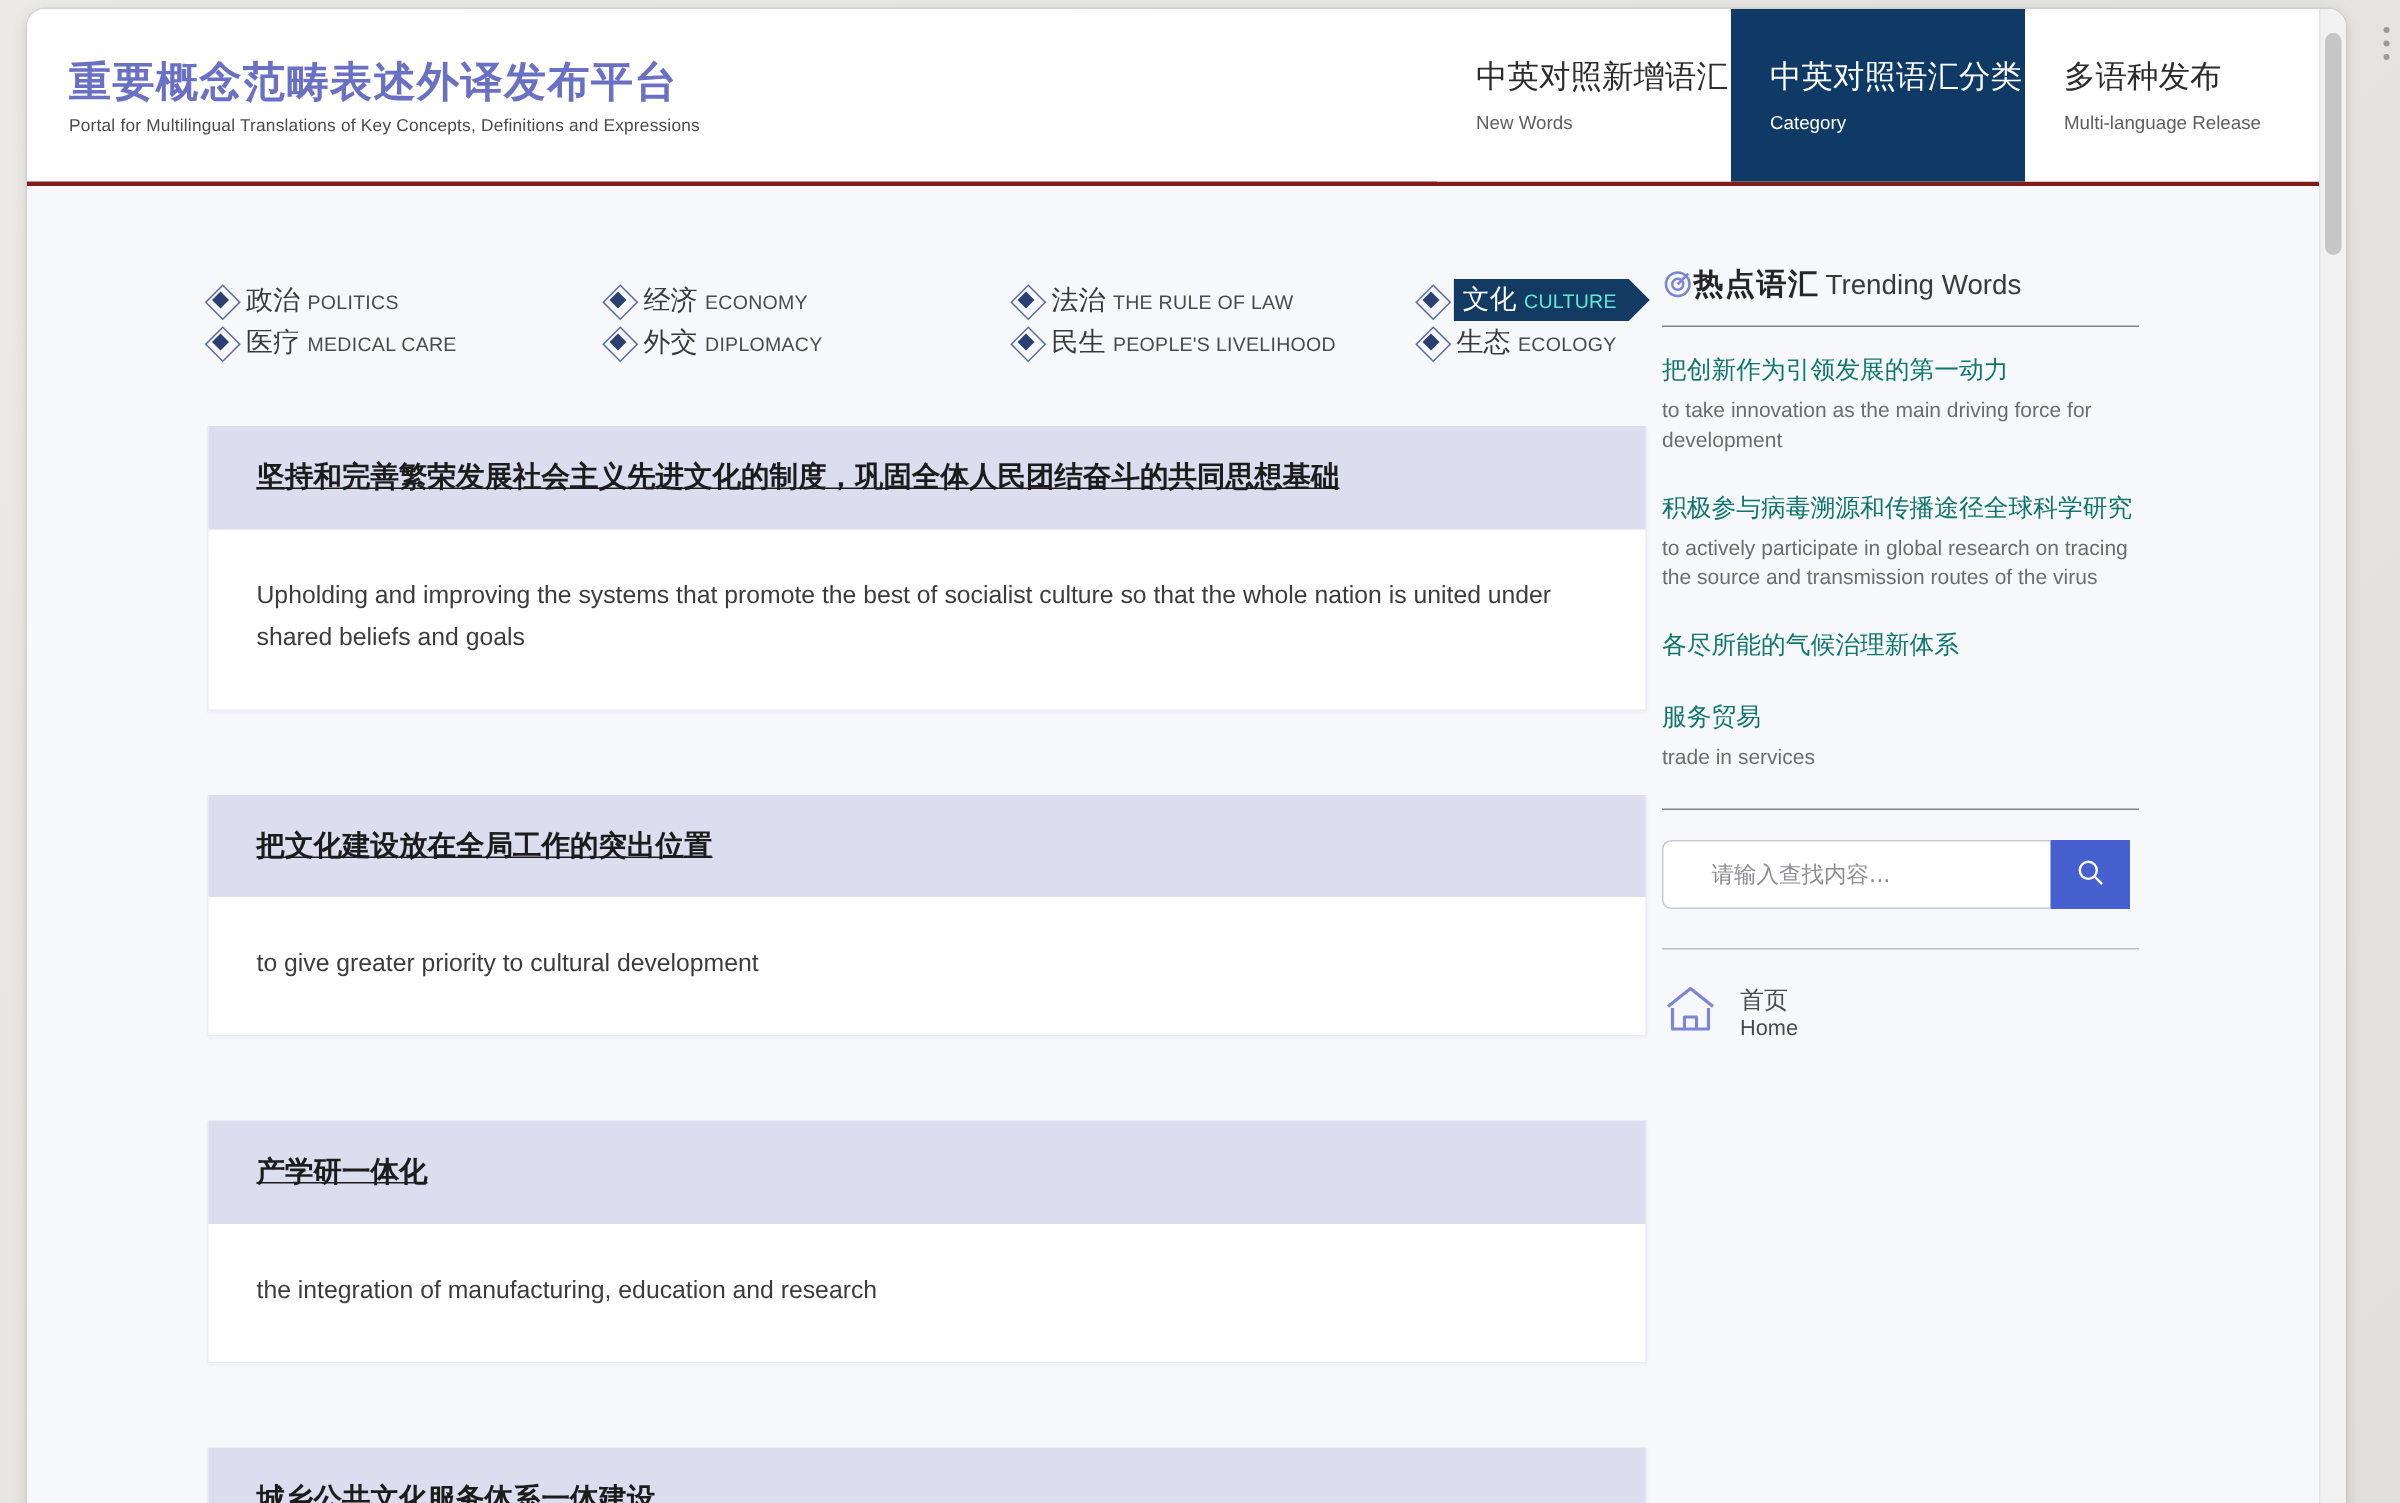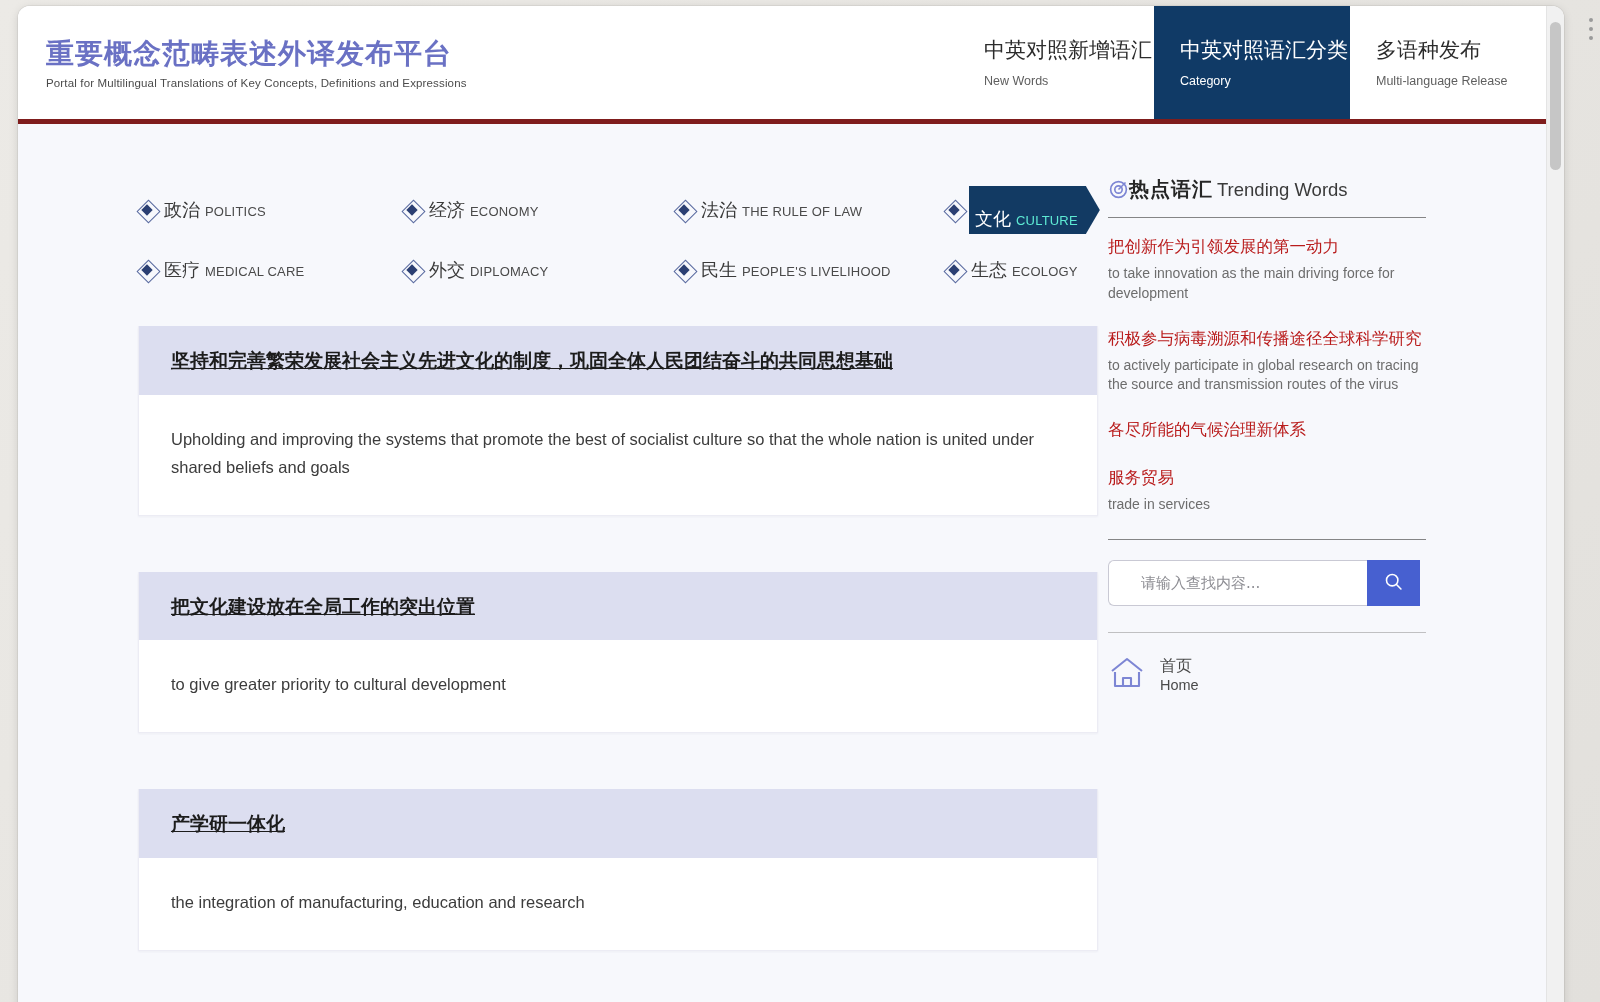--- a/index.html
+++ b/index.html
@@ -76,21 +76,21 @@
     border-radius: 50%;
     background: #9a9a9a;
     margin-bottom: 5px;
   }
 
   
   .site-header {
     position: relative;
     height: 118px;
     background: #ffffff;
-    border-bottom: 5px solid #7f1d1d;
+    border-bottom: 3px solid #7f1d1d;
     display: flex;
     align-items: stretch;
   }
   .brand {
     padding-left: 28px;
     display: flex;
     flex-direction: column;
     justify-content: center;
     width: 700px;
   }
@@ -154,21 +154,20 @@
   .side-col {
     width: 438px;
     padding-top: 52px;
     padding-left: 0px;
   }
 
   
   .cats {
     display: grid;
     grid-template-columns: 265px 272px 270px auto;
-    row-gap: 22px;
     margin-bottom: 42px;
   }
   .cat {
     display: flex;
     align-items: center;
     gap: 6px;
     cursor: pointer;
     white-space: nowrap;
   }
   .cat-diamond {
@@ -205,21 +204,21 @@
     color: #3a3a3a;
   }
   .cat-en {
     font-size: 13px;
     color: #4a4a4a;
     letter-spacing: .2px;
   }
   
   .cat.active .cat-label {
     background: #123a63;
-    padding: 21px 22px 3px 6px;
+    padding: 1px 22px 3px 6px;
     clip-path: polygon(0 0, calc(100% - 14px) 0, 100% 50%, calc(100% - 14px) 100%, 0 100%);
   }
   .cat.active .cat-cn { color: #ffffff; }
   .cat.active .cat-en { color: #5eead4; }
 
   
   .card {
     width: 960px;
     margin-bottom: 56px;
     background: #ffffff;
@@ -265,23 +264,23 @@
   }
   .rule {
     width: 318px;
     height: 1px;
     background: #5f5f5f;
     opacity: .75;
   }
   .trend-list { width: 318px; padding-top: 18px; }
   .trend-item { margin-bottom: 24px; cursor: pointer; }
   .trend-cn {
-    font-family: Liberation Mono, monospace;
+    font-family: Liberation Sans, sans-serif;
     font-size: 16.5px;
-    color: #b91c1c;
+    color: #0f766e;
     line-height: 1.45;
     margin-bottom: 4px;
   }
   .trend-en {
     font-size: 14px;
     color: #6d6d6d;
     line-height: 1.42;
   }
 
   .search-wrap {

